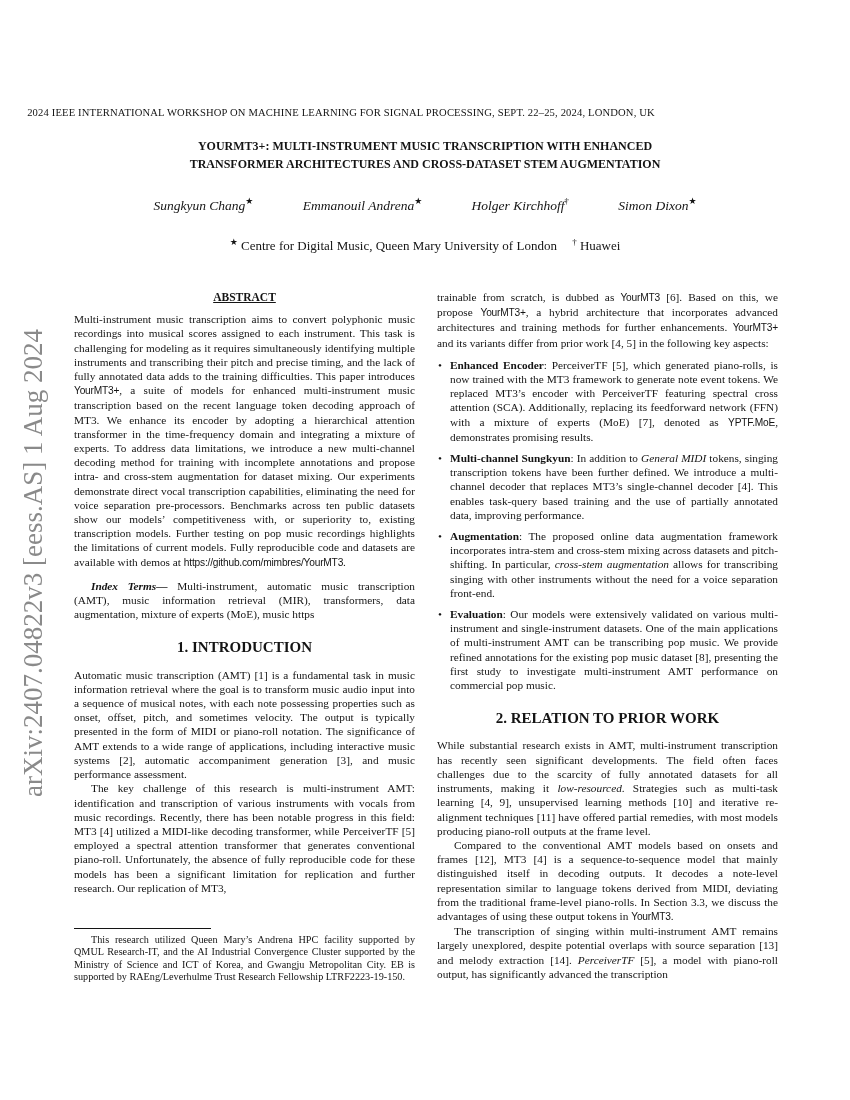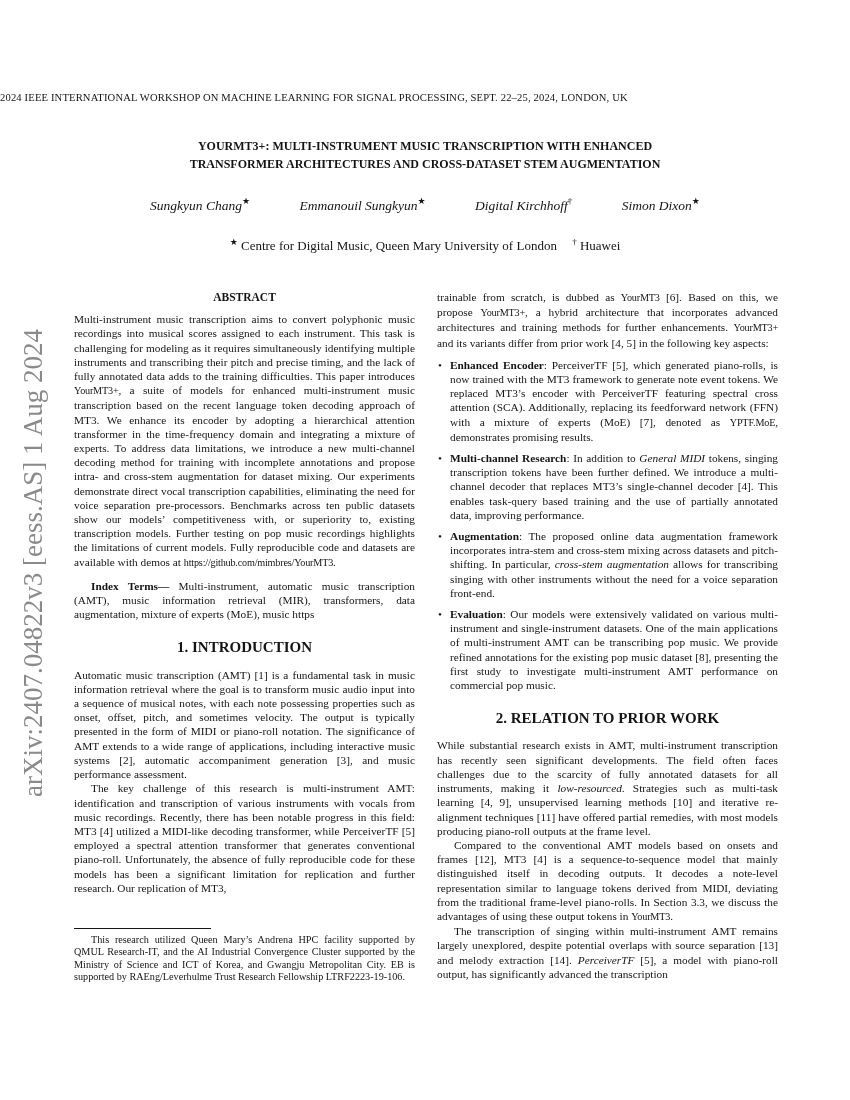--- a/index.html
+++ b/index.html
@@ -6,22 +6,22 @@
     margin:0; padding:0;
     width:850px; height:1100px;
     background:#ffffff;
     overflow:hidden;
     font-family:"Liberation Serif", serif;
     color:#141414;
   }
   .page{ position:absolute; inset:0; background:#fff; }
 
   .conf-header{
-    position:absolute; top:92px; left:0; width:682px;
-    text-align:left; font-size:10.6px; white-space:nowrap;
+    position:absolute; top:107px; left:0; width:682px;
+    text-align:center; font-size:10.6px; white-space:nowrap;
     letter-spacing:0.15px;
   }
 
   .arxiv-watermark{
     position:absolute; left:-267px; top:546px;
     width:600px; height:34px; line-height:34px;
     transform:rotate(-90deg);
     text-align:center;
     font-size:27px; color:#8a8a8a;
   }
@@ -52,30 +52,31 @@
   }
   .col-left{ left:74px; }
   .col-right{ left:437px; }
 
   p{ margin:0; }
   .indent{ text-indent:17px; }
 
   .abstract-heading{
     text-align:center; font-weight:bold; font-size:11.5px;
     margin:0 0 8px 0;
+    text-decoration:underline;
   }
   .section-heading{
     text-align:center; font-weight:bold; font-size:15px;
     margin:19px 0 13px 0;
   }
   .index-terms{ margin-top:9px; }
-  .bi{ font-weight:bold; }
+  .bi{ font-weight:bold; font-style:italic; }
 
   .mono{
-    font-family:Liberation Serif, serif;
+    font-family:Liberation Sans, sans-serif;
     font-size:10.2px; letter-spacing:-0.2px;
   }
 
   ul.bullets{ list-style:none; margin:8px 0 8px 0; padding:0; }
   ul.bullets li{
     position:relative; padding-left:13px; margin:0 0 7px 0;
   }
   ul.bullets li::before{
     content:"\2022"; position:absolute; left:1px; top:0;
   }
@@ -97,51 +98,51 @@
 
   <div class="arxiv-watermark">arXiv:2407.04822v3  [eess.AS]  1 Aug 2024</div>
 
   <div class="paper-title">
     <span>YOURMT3+: MULTI-INSTRUMENT MUSIC TRANSCRIPTION WITH ENHANCED</span><br>
     <span>TRANSFORMER ARCHITECTURES AND CROSS-DATASET STEM AUGMENTATION</span>
   </div>
 
   <div class="authors">
     <span class="author"><span>Sungkyun Chang</span><sup>★</sup></span>
-    <span class="author"><span>Emmanouil Sungkyun</span><sup>★</sup></span>
-    <span class="author"><span>Digital Kirchhoff</span><sup>†</sup></span>
+    <span class="author"><span>Emmanouil Andrena</span><sup>★</sup></span>
+    <span class="author"><span>Holger Kirchhoff</span><sup>†</sup></span>
     <span class="author"><span>Simon Dixon</span><sup>★</sup></span>
   </div>
 
   <div class="affiliations">
     <span class="affil-item"><sup>★</sup> <span>Centre for Digital Music, Queen Mary University of London</span></span>
     <span class="affil-item"><sup>†</sup> <span>Huawei</span></span>
   </div>
 
   <div class="col col-left">
     <div class="abstract-heading">ABSTRACT</div>
     <p><span>Multi-instrument music transcription aims to convert polyphonic music recordings into musical scores assigned to each instrument. This task is challenging for modeling as it requires simultaneously identifying multiple instruments and transcribing their pitch and precise timing, and the lack of fully annotated data adds to the training difficulties. This paper introduces </span><span class="mono">YourMT3+</span><span>, a suite of models for enhanced multi-instrument music transcription based on the recent language token decoding approach of MT3. We enhance its encoder by adopting a hierarchical attention transformer in the time-frequency domain and integrating a mixture of experts. To address data limitations, we introduce a new multi-channel decoding method for training with incomplete annotations and propose intra- and cross-stem augmentation for dataset mixing. Our experiments demonstrate direct vocal transcription capabilities, eliminating the need for voice separation pre-processors. Benchmarks across ten public datasets show our models’ competitiveness with, or superiority to, existing transcription models. Further testing on pop music recordings highlights the limitations of current models. Fully reproducible code and datasets are available with demos at </span><span class="mono">https://github.com/mimbres/YourMT3</span><span>.</span></p>
     <p class="index-terms indent"><span class="bi">Index Terms—</span><span> Multi-instrument, automatic music transcription (AMT), music information retrieval (MIR), transformers, data augmentation, mixture of experts (MoE), music https</span></p>
 
     <div class="section-heading">1.  INTRODUCTION</div>
     <p>Automatic music transcription (AMT) [1] is a fundamental task in music information retrieval where the goal is to transform music audio input into a sequence of musical notes, with each note possessing properties such as onset, offset, pitch, and sometimes velocity. The output is typically presented in the form of MIDI or piano-roll notation. The significance of AMT extends to a wide range of applications, including interactive music systems [2], automatic accompaniment generation [3], and music performance assessment.</p>
     <p class="indent">The key challenge of this research is multi-instrument AMT: identification and transcription of various instruments with vocals from music recordings. Recently, there has been notable progress in this field: MT3 [4] utilized a MIDI-like decoding transformer, while PerceiverTF [5] employed a spectral attention transformer that generates conventional piano-roll. Unfortunately, the absence of fully reproducible code for these models has been a significant limitation for replication and further research. Our replication of MT3,</p>
   </div>
 
   <div class="footnote">
     <div class="footnote-rule"></div>
-    <p class="indent">This research utilized Queen Mary’s Andrena HPC facility supported by QMUL Research-IT, and the AI Industrial Convergence Cluster supported by the Ministry of Science and ICT of Korea, and Gwangju Metropolitan City.  EB is supported by RAEng/Leverhulme Trust Research Fellowship LTRF2223-19-106.</p>
+    <p class="indent">This research utilized Queen Mary’s Andrena HPC facility supported by QMUL Research-IT, and the AI Industrial Convergence Cluster supported by the Ministry of Science and ICT of Korea, and Gwangju Metropolitan City.  EB is supported by RAEng/Leverhulme Trust Research Fellowship LTRF2223-19-150.</p>
   </div>
 
   <div class="col col-right">
     <p><span>trainable from scratch, is dubbed as </span><span class="mono">YourMT3</span><span> [6]. Based on this, we propose </span><span class="mono">YourMT3+</span><span>, a hybrid architecture that incorporates advanced architectures and training methods for further enhancements. </span><span class="mono">YourMT3+</span><span> and its variants differ from prior work [4, 5] in the following key aspects:</span></p>
 
     <ul class="bullets">
       <li><b>Enhanced Encoder</b><span>: PerceiverTF [5], which generated piano-rolls, is now trained with the MT3 framework to generate note event tokens. We replaced MT3’s encoder with PerceiverTF featuring spectral cross attention (SCA). Additionally, replacing its feedforward network (FFN) with a mixture of experts (MoE) [7], denoted as </span><span class="mono">YPTF.MoE</span><span>, demonstrates promising results.</span></li>
-      <li><b>Multi-channel Research</b><span>: In addition to </span><i>General MIDI</i><span> tokens, singing transcription tokens have been further defined. We introduce a multi-channel decoder that replaces MT3’s single-channel decoder [4]. This enables task-query based training and the use of partially annotated data, improving performance.</span></li>
+      <li><b>Multi-channel Sungkyun</b><span>: In addition to </span><i>General MIDI</i><span> tokens, singing transcription tokens have been further defined. We introduce a multi-channel decoder that replaces MT3’s single-channel decoder [4]. This enables task-query based training and the use of partially annotated data, improving performance.</span></li>
       <li><b>Augmentation</b><span>: The proposed online data augmentation framework incorporates intra-stem and cross-stem mixing across datasets and pitch-shifting. In particular, </span><i>cross-stem augmentation</i><span> allows for transcribing singing with other instruments without the need for a voice separation front-end.</span></li>
       <li><b>Evaluation</b><span>: Our models were extensively validated on various multi-instrument and single-instrument datasets. One of the main applications of multi-instrument AMT can be transcribing pop music. We provide refined annotations for the existing pop music dataset [8], presenting the first study to investigate multi-instrument AMT performance on commercial pop music.</span></li>
     </ul>
 
     <div class="section-heading">2.  RELATION TO PRIOR WORK</div>
     <p><span>While substantial research exists in AMT, multi-instrument transcription has recently seen significant developments. The field often faces challenges due to the scarcity of fully annotated datasets for all instruments, making it </span><i>low-resourced</i><span>. Strategies such as multi-task learning [4, 9], unsupervised learning methods [10] and iterative re-alignment techniques [11] have offered partial remedies, with most models producing piano-roll outputs at the frame level.</span></p>
     <p class="indent"><span>Compared to the conventional AMT models based on onsets and frames [12], MT3 [4] is a sequence-to-sequence model that mainly distinguished itself in decoding outputs. It decodes a note-level representation similar to language tokens derived from MIDI, deviating from the traditional frame-level piano-rolls. In Section 3.3, we discuss the advantages of using these output tokens in </span><span class="mono">YourMT3</span><span>.</span></p>
     <p class="indent"><span>The transcription of singing within multi-instrument AMT remains largely unexplored, despite potential overlaps with source separation [13] and melody extraction [14]. </span><i>PerceiverTF</i><span> [5], a model with piano-roll output, has significantly advanced the transcription</span></p>
   </div>
 

